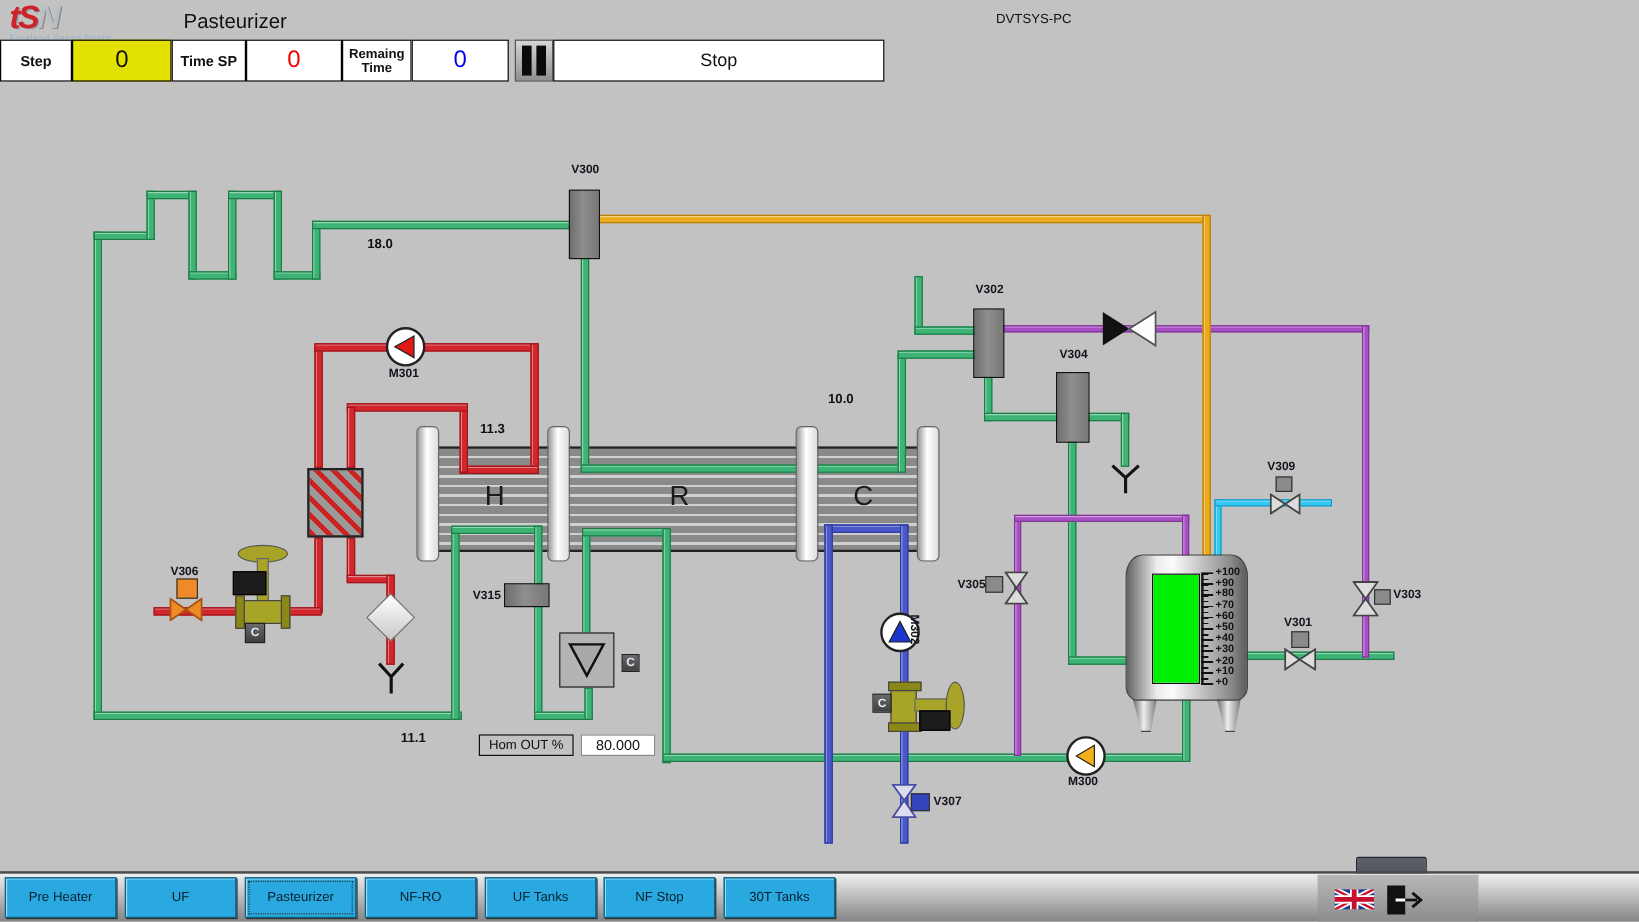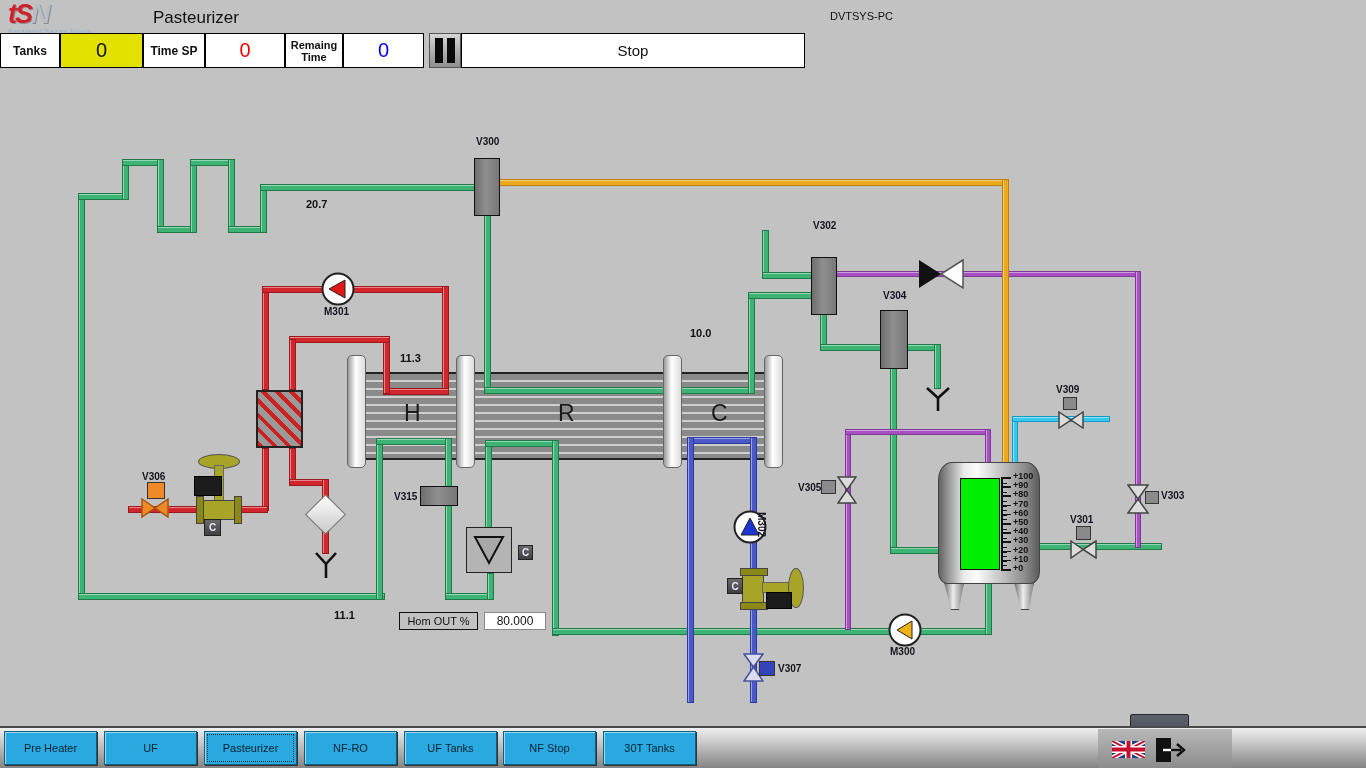--- a/index.html
+++ b/index.html
@@ -67,31 +67,31 @@
 </head>
 <body>
 
 <div class="abs" id="logo">
   <div class="row"><span class="lt">t</span><span class="ls">S</span><span class="ln">N</span></div>
   <div class="tag">Faraland Sazan Novin</div>
 </div>
 <div class="abs" id="page-title">Pasteurizer</div>
 <div class="abs" id="pc-name">DVTSYS-PC</div>
 
-<div class="cell lab" style="left:0;width:60px">Tanks</div>
+<div class="cell lab" style="left:0;width:60px">Step</div>
 <div class="cell val" style="left:60px;width:83px;background:#e3e100;color:#111">0</div>
 <div class="cell lab" style="left:143px;width:62px">Time SP</div>
 <div class="cell val" style="left:205px;width:80px;color:#ee0000">0</div>
 <div class="cell lab" style="left:285px;width:58px;font-size:11px;line-height:12px;padding:0 4px">Remaing Time</div>
 <div class="cell val" style="left:343px;width:81px;color:#0000ee">0</div>
 <div class="abs" id="pause-btn">
     <i></i>
     <i></i>
   </div>
-<div class="cell" style="left:461px;width:344px;font-size:15px;color:#111">Stop</div>
+<div class="cell" style="left:461px;width:276px;font-size:15px;color:#111">Stop</div>
 
 <div class="p pv g" style="left:78px;top:193px;height:407px"></div>
 <div class="p ph g" style="left:78px;top:193px;width:51px"></div>
 <div class="p pv g" style="left:122px;top:159px;height:41px"></div>
 <div class="p ph g" style="left:122px;top:159px;width:42px"></div>
 <div class="p pv g" style="left:157px;top:159px;height:74px"></div>
 <div class="p ph g" style="left:157px;top:226px;width:40px"></div>
 <div class="p pv g" style="left:190px;top:159px;height:74px"></div>
 <div class="p ph g" style="left:190px;top:159px;width:45px"></div>
 <div class="p pv g" style="left:228px;top:159px;height:74px"></div>
@@ -163,21 +163,21 @@
 <div class="cap" style="left:764px"></div>
 <div class="sect" style="left:404px">H</div>
 <div class="sect" style="left:558px">R</div>
 <div class="sect" style="left:711px">C</div>
 
 <div id="heater" class="abs"></div>
 
 <div class="vbox" style="left:474px;top:158px;width:26px;height:58px"></div>
 <div class="vlabel" style="left:476px;top:136px">V300</div>
 <div class="vbox" style="left:811px;top:257px;width:26px;height:58px"></div>
-<div class="vlabel" style="left:813px;top:220px">V302</div>
+<div class="vlabel" style="left:813px;top:236px">V302</div>
 <div class="vbox" style="left:880px;top:310px;width:28px;height:59px"></div>
 <div class="vlabel" style="left:883px;top:290px">V304</div>
 <div class="vbox" style="left:420px;top:486px;width:38px;height:20px"></div>
 <div class="vlabel" style="left:394px;top:491px">V315</div>
 
 <svg class="pump" style="left:321px;top:272px" viewBox="0 0 34 34">
     <circle cx="17" cy="17" r="15.5" fill="#fff" stroke="#222" stroke-width="2"></circle>
     <polygon points="24,8 24,26 8,17" fill="#e01818" stroke="#222" stroke-width="1"></polygon>
   </svg>
 <div class="vlabel" style="left:324px;top:306px">M301</div>
@@ -288,21 +288,21 @@
 <span class="tick-lab" style="top:490px">+80</span>
 <span class="tick-lab" style="top:500px">+70</span>
 <span class="tick-lab" style="top:509px">+60</span>
 <span class="tick-lab" style="top:518px">+50</span>
 <span class="tick-lab" style="top:527px">+40</span>
 <span class="tick-lab" style="top:536px">+30</span>
 <span class="tick-lab" style="top:546px">+20</span>
 <span class="tick-lab" style="top:555px">+10</span>
 <span class="tick-lab" style="top:564px">+0</span>
 
-<div class="anno" style="left:306px;top:198px">20.7</div>
+<div class="anno" style="left:306px;top:198px">18.0</div>
 <div class="anno" style="left:400px;top:352px">11.3</div>
 <div class="anno" style="left:690px;top:327px">10.0</div>
 <div class="anno" style="left:334px;top:609px">11.1</div>
 
 <div id="hom-label" class="abs">Hom OUT %</div>
 <div id="hom-value" class="abs">80.000</div>
 
 <div id="menu-btn" class="abs">Menu</div>
 
 <div id="navbar" class="abs">

